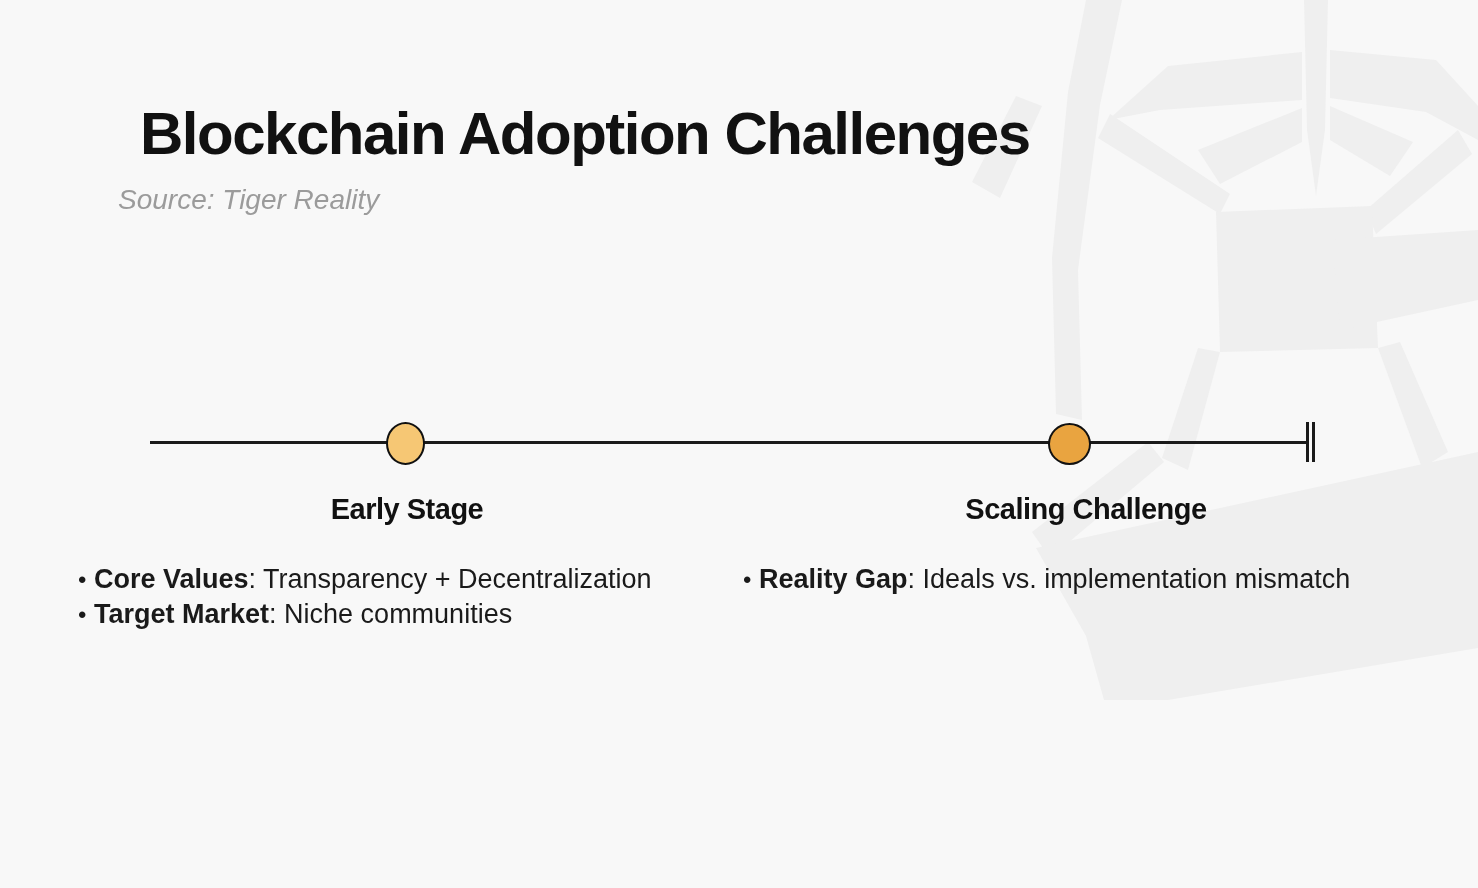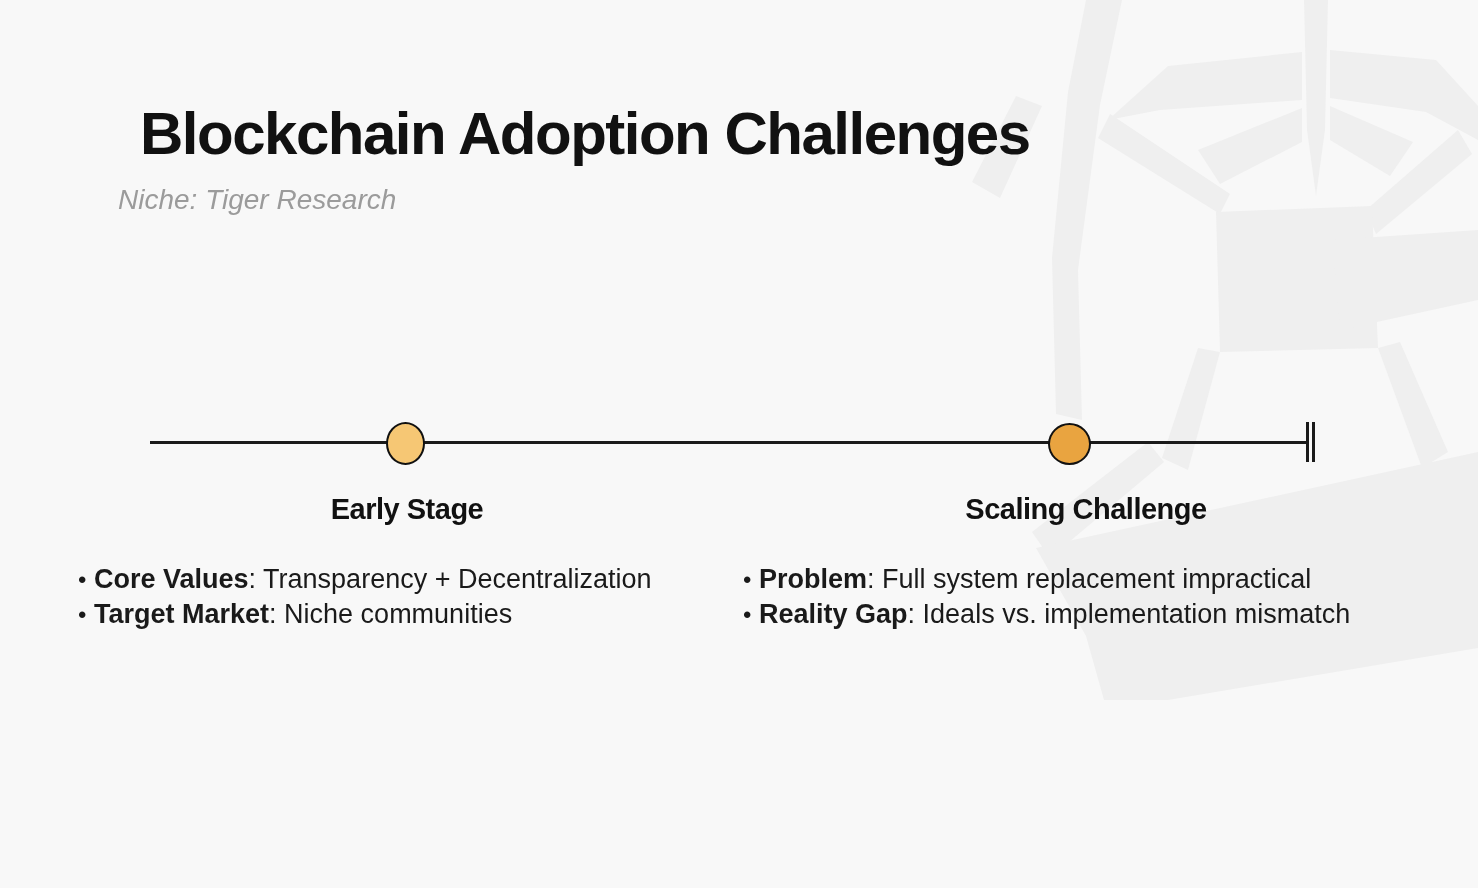--- a/index.html
+++ b/index.html
@@ -119,21 +119,21 @@
     <polygon points="408,210 500,130 514,154 418,234"></polygon>
     <polygon points="258,212 414,206 420,348 262,352"></polygon>
     <polygon points="374,240 520,230 520,300 382,330"></polygon>
     <polygon points="262,352 230,470 204,458 240,348"></polygon>
     <polygon points="420,348 464,468 490,452 442,342"></polygon>
     <polygon points="206,462 92,558 74,532 190,442"></polygon>
     <polygon points="78,548 520,452 520,648 210,700 146,700 128,636"></polygon>
   </svg>
 
   <h1 class="title">Blockchain Adoption Challenges</h1>
-  <p class="source">Niche: Tiger Research</p>
+  <p class="source">Source: Tiger Reality</p>
 
   <div class="tl-line"></div>
   <div class="tl-endbar b1"></div>
   <div class="tl-endbar b2"></div>
 
   <div class="dot early" style="background: rgb(246, 199, 116);"></div>
   <div class="dot scaling" style="background: rgb(233, 164, 64);"></div>
 
   <div class="milestone-label early">Early Stage</div>
   <div class="milestone-label scaling">Scaling Challenge</div>
@@ -142,20 +142,17 @@
     <div class="point">
       <span class="bullet">•</span><span class="term">Core Values</span><span class="sep">: </span><span class="desc">Transparency + Decentralization</span>
     </div>
     <div class="point">
       <span class="bullet">•</span><span class="term">Target Market</span><span class="sep">: </span><span class="desc">Niche communities</span>
     </div>
   </div>
 
   <div class="points right">
     <div class="point">
-      <span class="bullet">•</span><span class="term">Problem</span><span class="sep">: </span><span class="desc">Full system replacement impractical</span>
-    </div>
-    <div class="point">
       <span class="bullet">•</span><span class="term">Reality Gap</span><span class="sep">: </span><span class="desc">Ideals vs. implementation mismatch</span>
     </div>
   </div>
 
 </div>
 
 </body></html>

